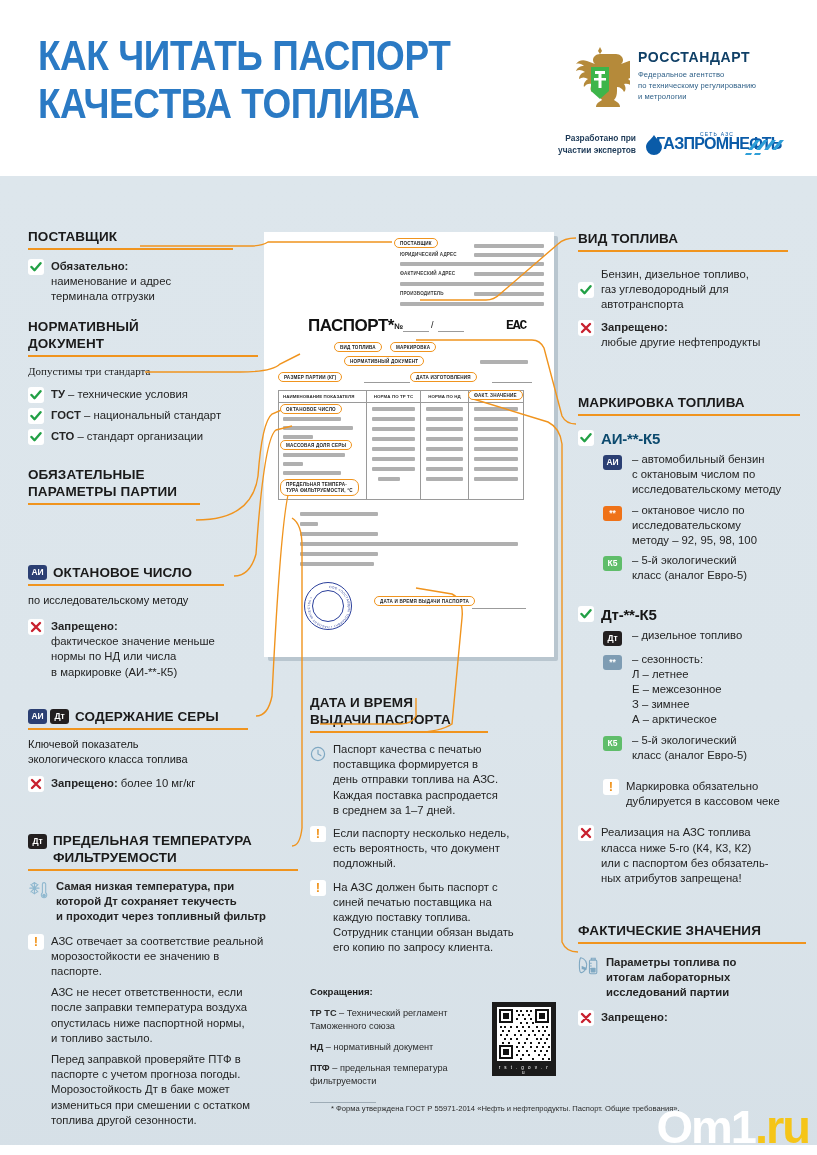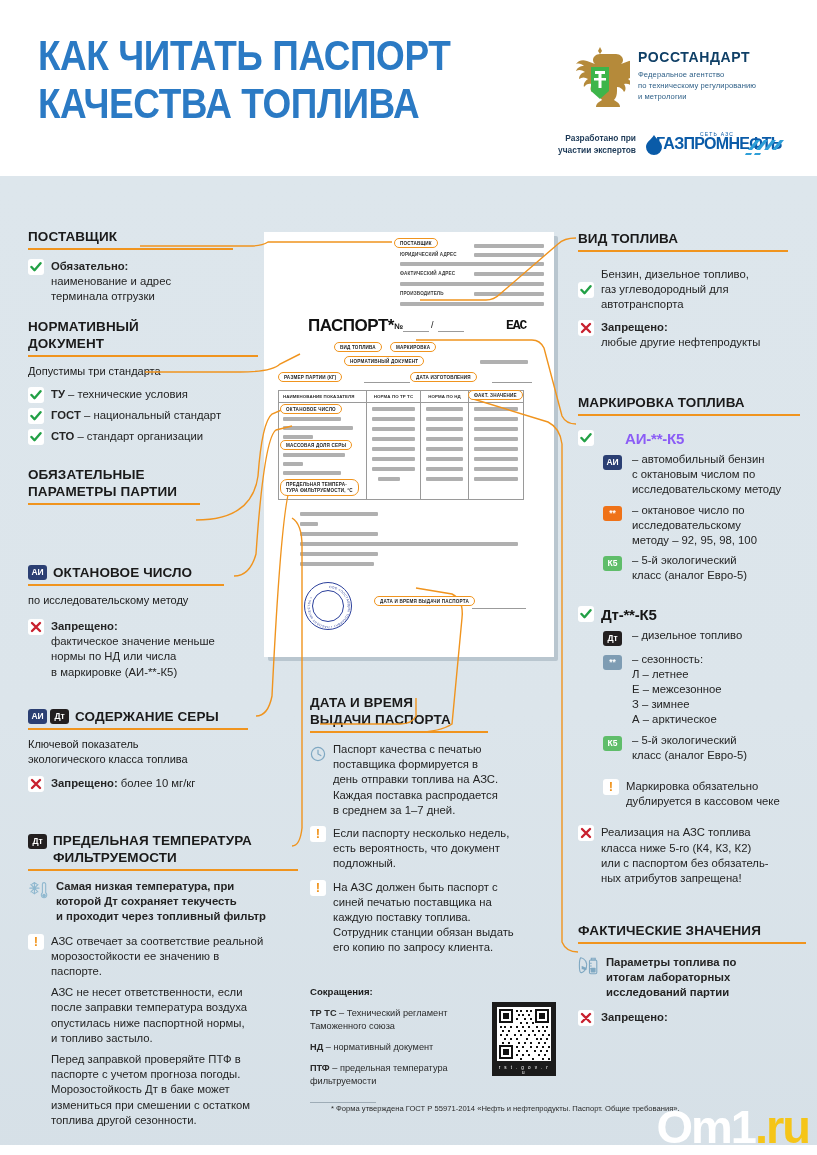--- a/index.html
+++ b/index.html
@@ -348,21 +348,21 @@
 терминала отгрузки</span>
         </div>
       </div>
     </div>
   </div>
 
   <div class="colL" style="top:318px;">
     <div class="sec-title" style="white-space:pre-line">НОРМАТИВНЫЙ
 ДОКУМЕНТ</div>
     <div class="rule" style="width:230px;"></div>
-    <div class="lead" style="margin-top:7px;">Допустимы три стандарта</div>
+    <div class="lead" style="margin-top:7px;font-family:Liberation Serif, serif;">Допустимы три стандарта</div>
     <div style="margin-top:8px;">
       <div class="row">
         <span class="mk">
             <svg width="12" height="12" viewBox="0 0 12 12">
               <path d="M1.5 6 L4.5 9.2 L10.5 2.2" stroke="#22a046" stroke-width="2.4" fill="none" stroke-linecap="round" stroke-linejoin="round"></path>
             </svg>
           </span>
         <div class="body-txt"><b>ТУ</b><span> – технические условия</span></div>
       </div>
       <div class="row">
@@ -645,21 +645,21 @@
   <div class="colR" style="top:394px;">
     <div class="sec-title">МАРКИРОВКА ТОПЛИВА</div>
     <div class="rule" style="width:222px;"></div>
 
     <div class="row" style="margin-top:14px;">
       <span class="mk">
           <svg width="12" height="12" viewBox="0 0 12 12">
             <path d="M1.5 6 L4.5 9.2 L10.5 2.2" stroke="#22a046" stroke-width="2.4" fill="none" stroke-linecap="round" stroke-linejoin="round"></path>
           </svg>
         </span>
-      <div style="font-size:15px;font-weight:bold;color:#8b5cf6;letter-spacing:-0.2px;margin-left:24px;">АИ-**-К5</div>
+      <div style="font-size:15px;font-weight:bold;color:#0c4a6e;letter-spacing:-0.2px;">АИ-**-К5</div>
     </div>
     <div style="margin-left:25px;margin-top:5px;">
       <div class="row">
         <span class="tagbox"><span class="tag tag-ai">АИ</span></span>
         <div class="body-txt" style="white-space:pre-line">– автомобильный бензин
 с октановым числом по
 исследовательскому методу</div>
       </div>
       <div class="row">
         <span class="tagbox"><span class="tag tag-or">**</span></span>

